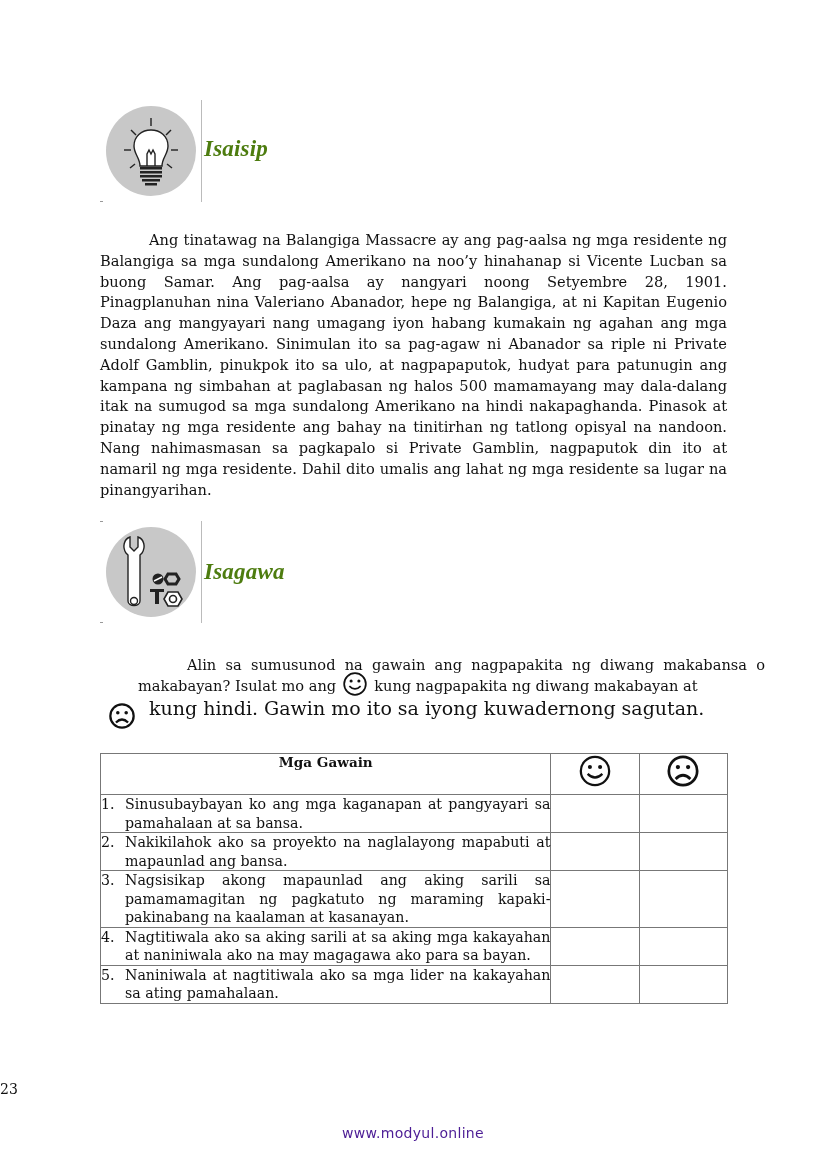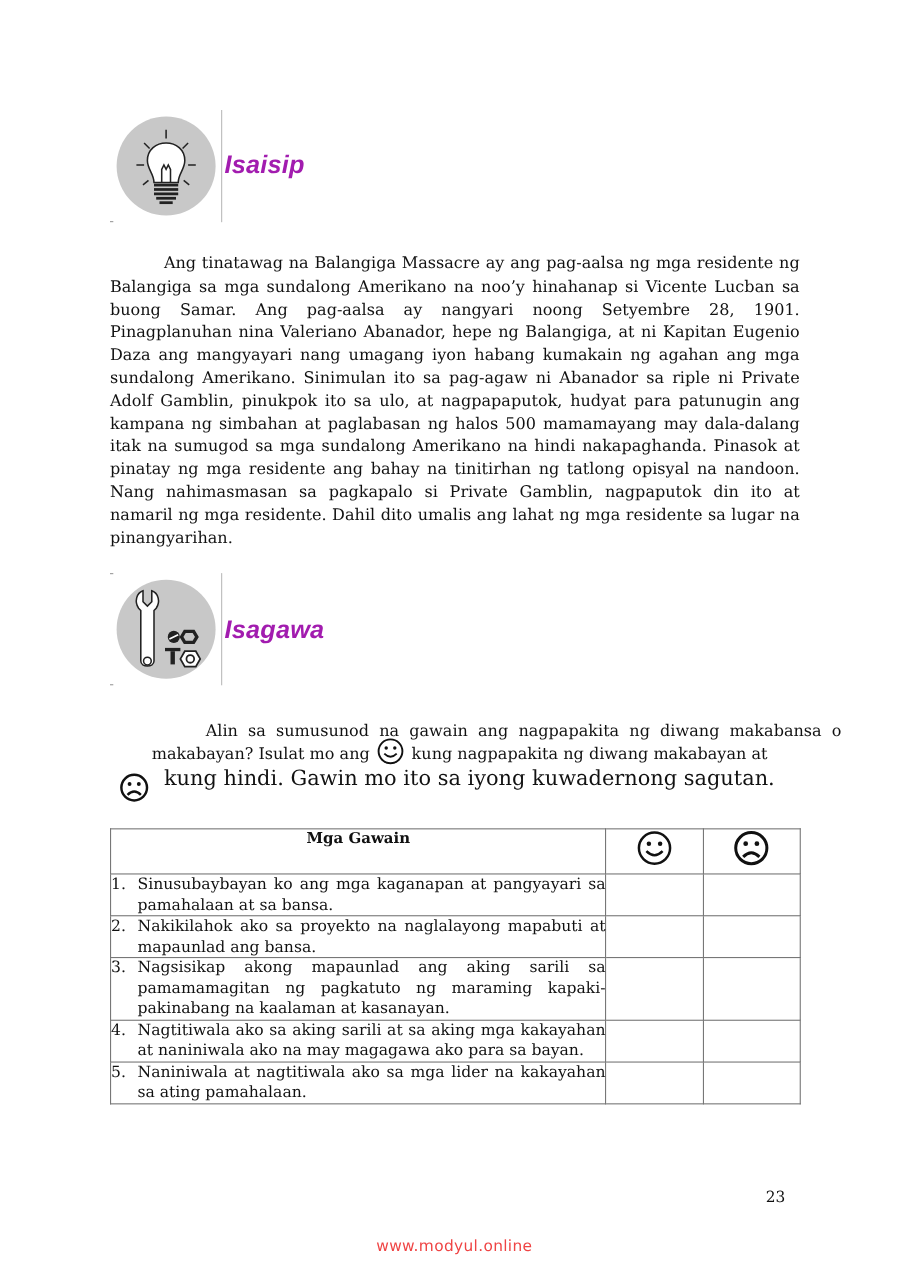--- a/index.html
+++ b/index.html
@@ -3,39 +3,39 @@
   <meta charset="utf-8">
   <style>
     html, body { margin: 0; padding: 0; background: #ffffff; }
     body { width: 826px; height: 1169px; position: relative; overflow: hidden; font-family: "DejaVu Serif", "Liberation Serif", serif; color: #111; }
     .section-header { position: absolute; left: 100px; width: 300px; height: 102px; }
     .icon-circle { position: absolute; left: 6px; top: 6px; width: 90px; height: 90px; border-radius: 50%; background: #c8c8c8; }
     .icon-circle svg { position: absolute; left: 0; top: 0; width: 90px; height: 90px; }
     .vline { position: absolute; left: 101px; top: 0; width: 1px; height: 102px; background: #bbbbbb; }
     .corner-dot { position: absolute; left: 0; bottom: 0; width: 3px; height: 1px; background: #999; }
     .corner-dot.top { top: 0; bottom: auto; }
-    .section-title { position: absolute; left: 104px; top: 36px; font-family: Liberation Sans, sans-serif; font-weight: bold; font-style: italic; font-size: 23px; color: #a21caf; letter-spacing: 0.2px; }
+    .section-title { position: absolute; left: 104px; top: 36px; font-family: Liberation Serif, serif; font-weight: bold; font-style: italic; font-size: 23px; color: #4d7c0f; letter-spacing: 0.2px; }
     .para { position: absolute; left: 100px; width: 627px; font-size: 14.6px; line-height: 20.8px; text-align: justify; font-family: "DejaVu Serif", serif; }
     .para p { margin: 0; text-indent: 49px; }
     .inline-face { display: inline-block; vertical-align: middle; width: 26px; height: 26px; margin: -6px 6px 0 6px; }
     .sad-float { position: absolute; left: 108px; top: 702px; width: 28px; height: 28px; }
     .instr-line3 { position: absolute; left: 149px; top: 697px; font-size: 19px; font-family: "DejaVu Serif", serif; }
     table.gawain { position: absolute; left: 100px; top: 753px; width: 628px; border-collapse: collapse; font-family: "DejaVu Serif", serif; font-size: 14.2px; }
     table.gawain td, table.gawain th { border: 1px solid #777; padding: 0; vertical-align: top; margin-left: 46px; }
     table.gawain th { height: 40px; font-weight: bold; font-size: 13.6px; }
     th.col-task { width: 443px; text-align: center; padding-top: 3px; }
     th.col-face { width: 86px; vertical-align: middle; text-align: center; }
     th.col-face svg { width: 34px; height: 34px; display: inline-block; vertical-align: middle; }
     td.task { line-height: 18.5px; padding: 1px 6px 0 6px; }
     .task-wrap { display: flex; }
     .task-num { width: 24px; flex-shrink: 0; }
     .task-text { flex: 1; text-align: justify; }
     td.check { width: 86px; }
-    .page-num { position: absolute; left: 0; width: 714px; top: 1081px; text-align: right; font-size: 14px; }
-    .watermark { position: absolute; left: 0; width: 826px; top: 1125px; text-align: center; font-family: "DejaVu Sans", sans-serif; font-size: 14px; color: #ef4444; letter-spacing: 0.3px; }
+    .page-num { position: absolute; left: 0; width: 714px; top: 1081px; text-align: left; font-size: 14px; }
+    .watermark { position: absolute; left: 0; width: 826px; top: 1125px; text-align: center; font-family: "DejaVu Sans", sans-serif; font-size: 14px; color: #4c1d95; letter-spacing: 0.3px; }
   </style>
 </head>
 <body>
 
 <div class="section-header" style="top:100px;">
   <div class="icon-circle">
     <svg viewBox="0 0 90 90">
       <g stroke="#222" stroke-width="1.4" fill="none">
         <line x1="45" y1="12" x2="45" y2="20"></line>
         <line x1="25" y1="24" x2="30" y2="29"></line>

